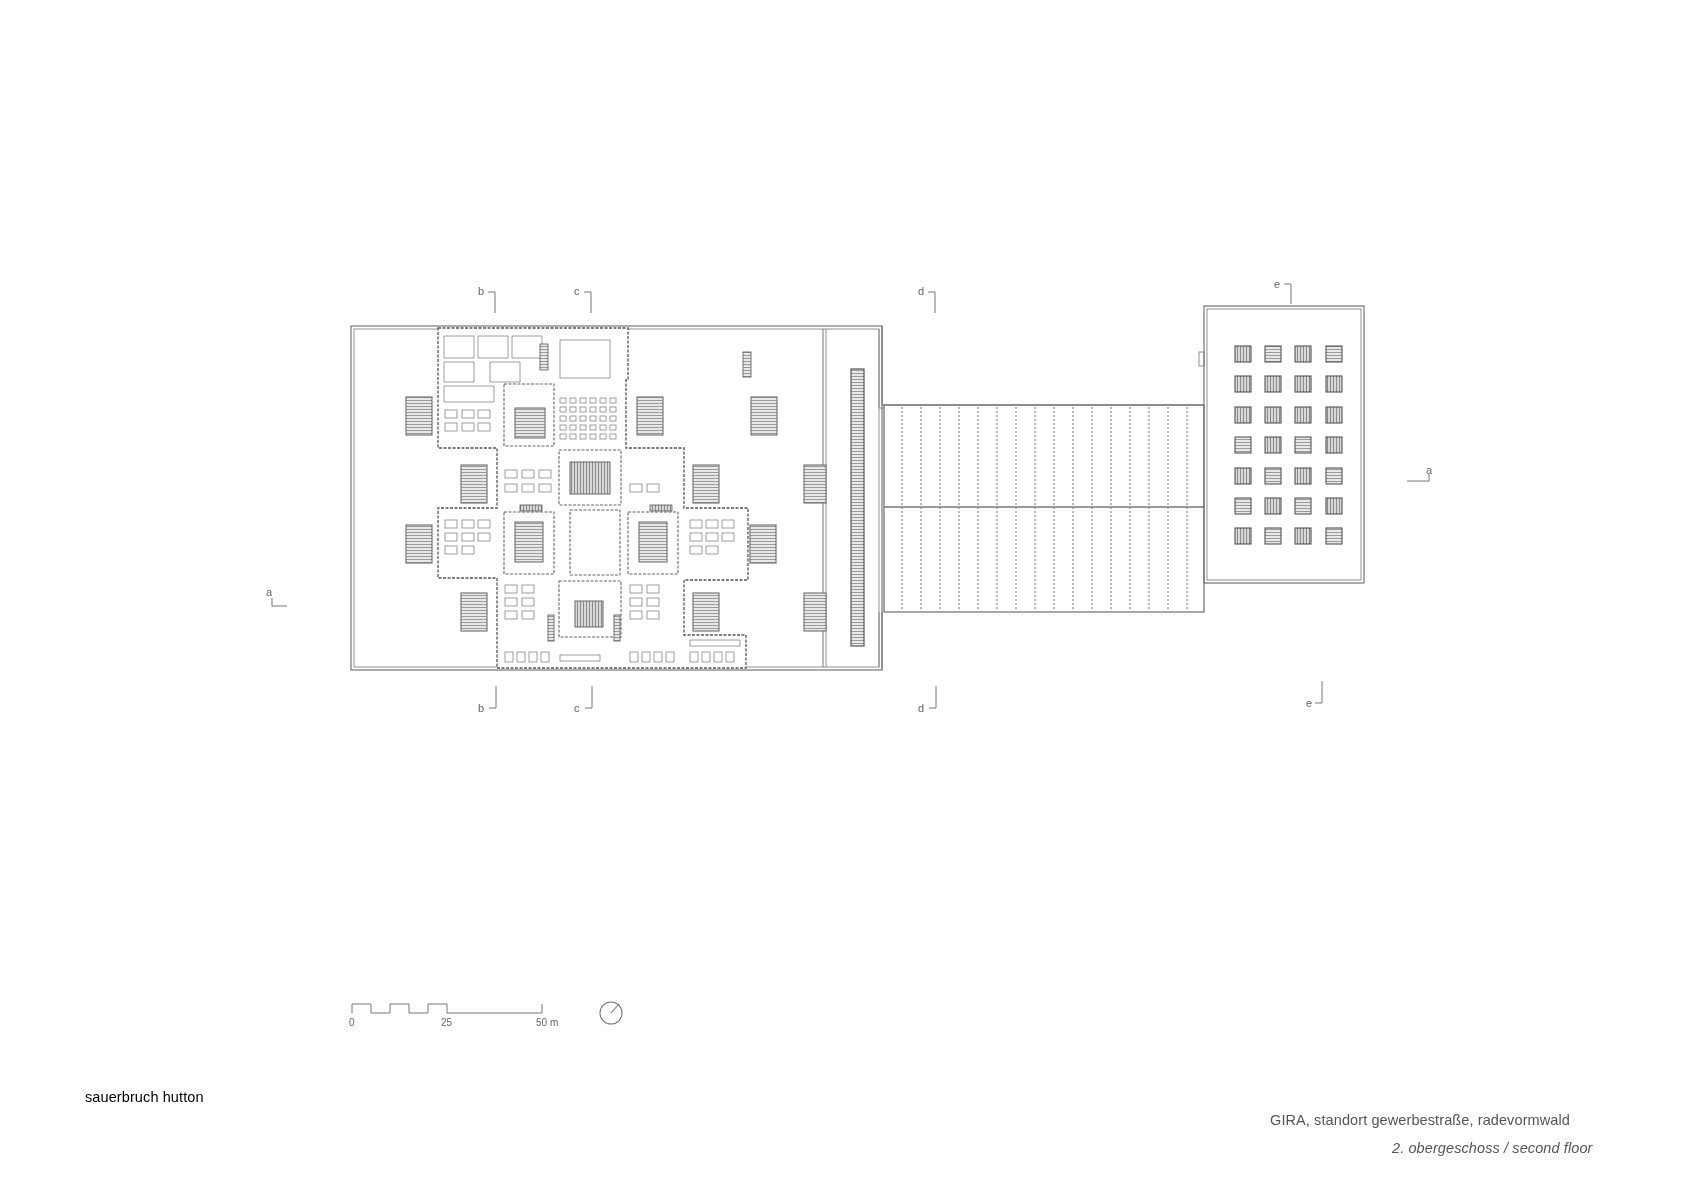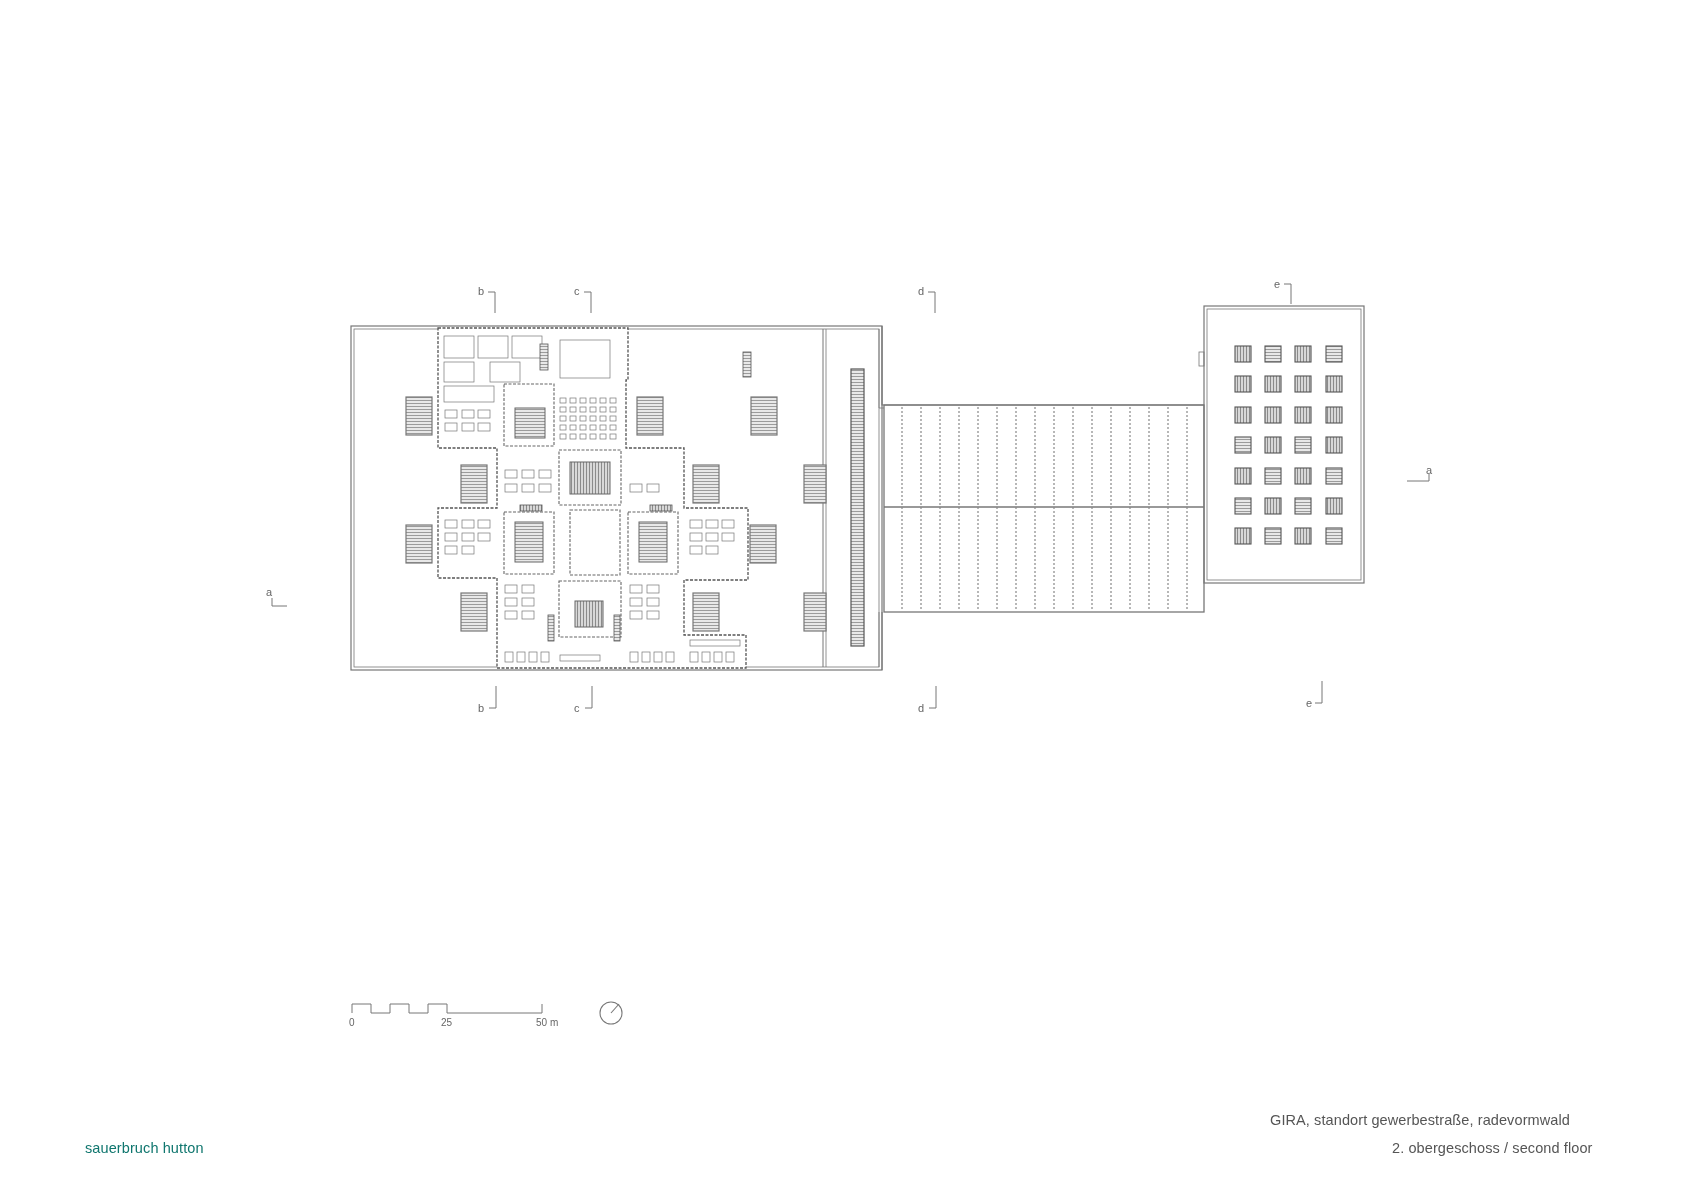--- a/index.html
+++ b/index.html
@@ -298,14 +298,14 @@
   <text class="scale-label" x="441" y="1026">25</text>
   <text class="scale-label" x="536" y="1026">50 m</text>
 
   <g stroke="#777" stroke-width="1.1" fill="none">
     <circle cx="611" cy="1013" r="11"></circle>
     <line x1="611" y1="1013" x2="619" y2="1004"></line>
   </g>
 </svg>
 
 <div class="caption" style="left:1270px; top:1112px;text-align:center;">GIRA, standort gewerbestraße, radevormwald</div>
-<div class="caption" style="left:1392px; top:1140px;">2. obergeschoss / second floor</div>
-<div class="caption" style="left:85px; top:1140px; color:#0f766e;">sauerbruch hutton</div>
+<div class="caption" style="left:1392px; top:1140px;font-style:italic;">2. obergeschoss / second floor</div>
+<div class="caption" style="left:85px; top:1089px; color:#000000;">sauerbruch hutton</div>
 
 </body></html>

